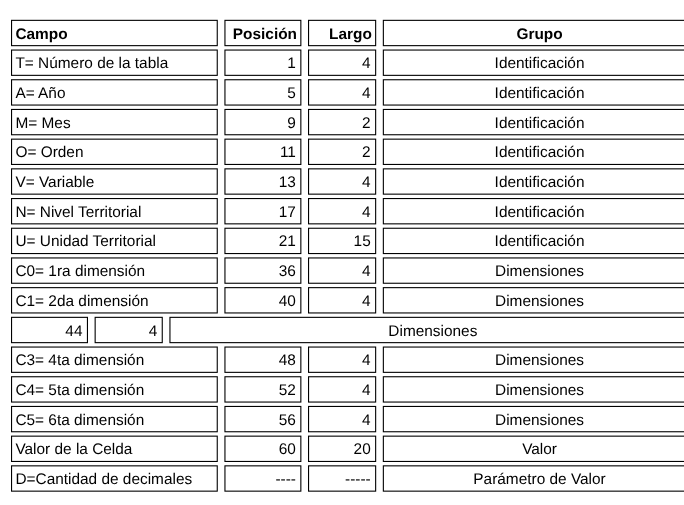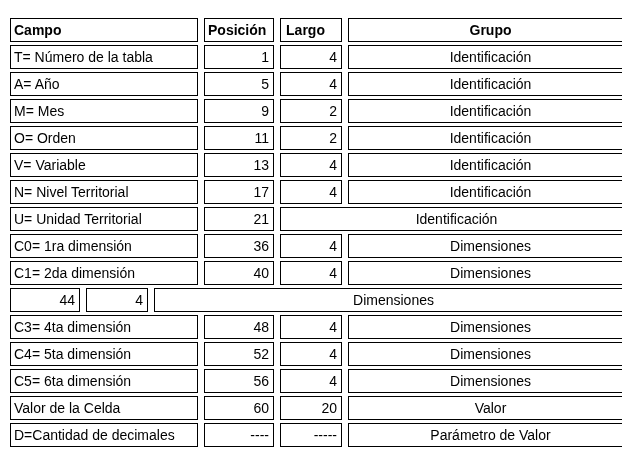--- a/index.html
+++ b/index.html
@@ -31,21 +31,21 @@
     font-size: 14px;
     line-height: 22px;
     white-space: nowrap;
     overflow: hidden;
   }
   .col-campo   { width: 188px; padding-left: 3px; text-align: left; }
   .col-pos     { width: 70px;  padding-right: 4px; text-align: right; }
   .col-largo   { width: 62px;  padding-right: 4px; text-align: right; }
   .col-grupo   { flex: 1; padding-left: 3px; text-align: center; }
   .header .cell { font-weight: bold; }
-  .header .col-pos, .header .col-largo { text-align: center; padding-left: 3px; padding-right: 14px; }
+  .header .col-pos, .header .col-largo { text-align: right; padding-left: 3px; padding-right: 3px; }
 </style>
 </head>
 <body>
 
 <div class="table-wrap">
   <div class="row header">
     <div class="cell col-campo">Campo</div>
     <div class="cell col-pos">Posición</div>
     <div class="cell col-largo">Largo</div>
     <div class="cell col-grupo">Grupo</div>
@@ -89,20 +89,21 @@
   <div class="row">
     <div class="cell col-campo">N= Nivel Territorial</div>
     <div class="cell col-pos">17</div>
     <div class="cell col-largo">4</div>
     <div class="cell col-grupo">Identificación</div>
   </div>
 
   <div class="row">
     <div class="cell col-campo">U= Unidad Territorial</div>
     <div class="cell col-pos">21</div>
+    <div class="cell col-largo">15</div>
     <div class="cell col-grupo">Identificación</div>
   </div>
 
   <div class="row">
     <div class="cell col-campo">C0= 1ra dimensión</div>
     <div class="cell col-pos">36</div>
     <div class="cell col-largo">4</div>
     <div class="cell col-grupo">Dimensiones</div>
   </div>
 

